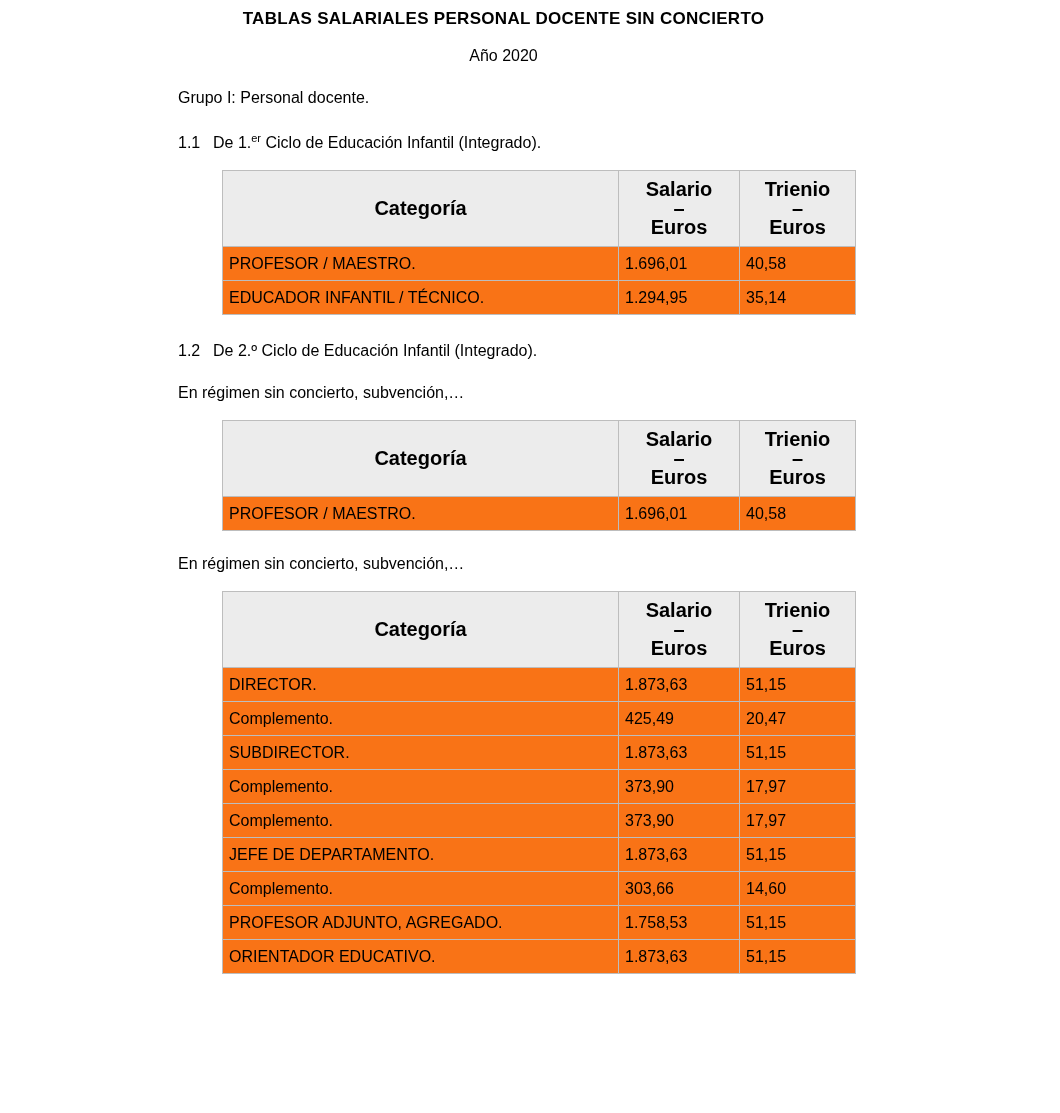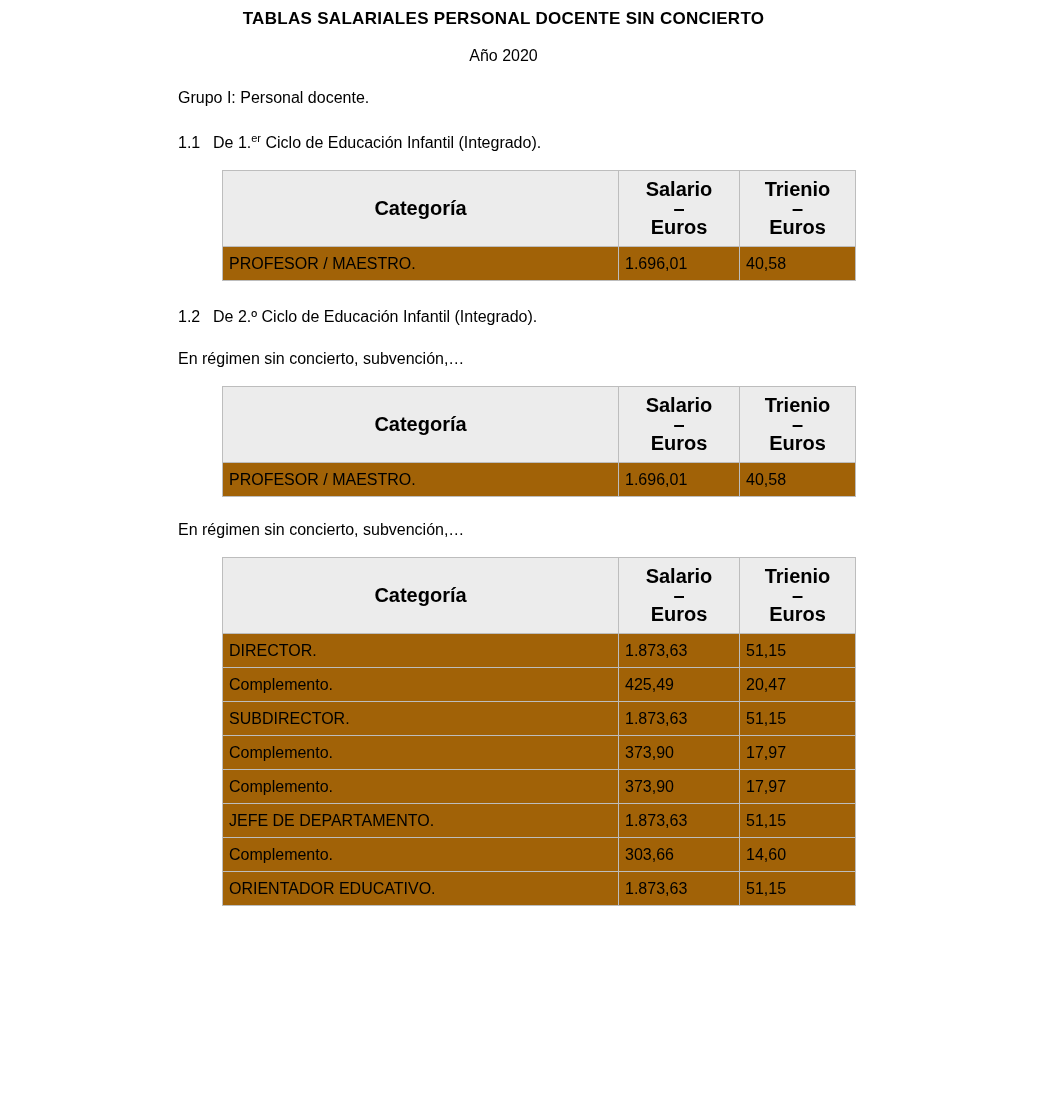--- a/index.html
+++ b/index.html
@@ -65,21 +65,21 @@
     font-size: 20px;
     line-height: 19px;
     text-align: center;
     vertical-align: middle;
     white-space: pre-line;
     padding: 9px 4px;
   }
   table.salary-table th.cat-h { height: 75px; }
   table.salary-table td {
     padding: 8px 6px 7px 6px;
-    background: #a16207;
+    background: #f97316;
   }
   td.cat { text-align: left; padding-left: 7px; }
   td.cat.indent { }
   td.val { text-align: left; padding-right: 8px; }
   col.c-cat { width: 396px; }
   col.c-sal { width: 121px; }
   col.c-tri { width: 116px; }
   .mt26 { margin-top: 26px; }
   .tmt24 { margin-top: 24px; }
 </style>
@@ -112,20 +112,25 @@
 –
 Euros</th>
       </tr>
     </thead>
     <tbody>
       <tr>
         <td class="cat">PROFESOR / MAESTRO.</td>
         <td class="val">1.696,01</td>
         <td class="val">40,58</td>
       </tr>
+      <tr>
+        <td class="cat">EDUCADOR INFANTIL / TÉCNICO.</td>
+        <td class="val">1.294,95</td>
+        <td class="val">35,14</td>
+      </tr>
     </tbody>
   </table>
 
   <p class="para mt26"><span class="num">1.2</span><span>De 2.º Ciclo de Educación Infantil (Integrado).</span></p>
 
   <p class="para">En régimen sin concierto, subvención,…</p>
 
   <table class="salary-table tmt24">
     <colgroup>
         <col class="c-cat">
@@ -202,20 +207,25 @@
         <td class="cat">JEFE DE DEPARTAMENTO.</td>
         <td class="val">1.873,63</td>
         <td class="val">51,15</td>
       </tr>
       <tr>
         <td class="cat indent">Complemento.</td>
         <td class="val">303,66</td>
         <td class="val">14,60</td>
       </tr>
       <tr>
+        <td class="cat">PROFESOR ADJUNTO, AGREGADO.</td>
+        <td class="val">1.758,53</td>
+        <td class="val">51,15</td>
+      </tr>
+      <tr>
         <td class="cat">ORIENTADOR EDUCATIVO.</td>
         <td class="val">1.873,63</td>
         <td class="val">51,15</td>
       </tr>
     </tbody>
   </table>
 
 </div>
 
 </body></html>

